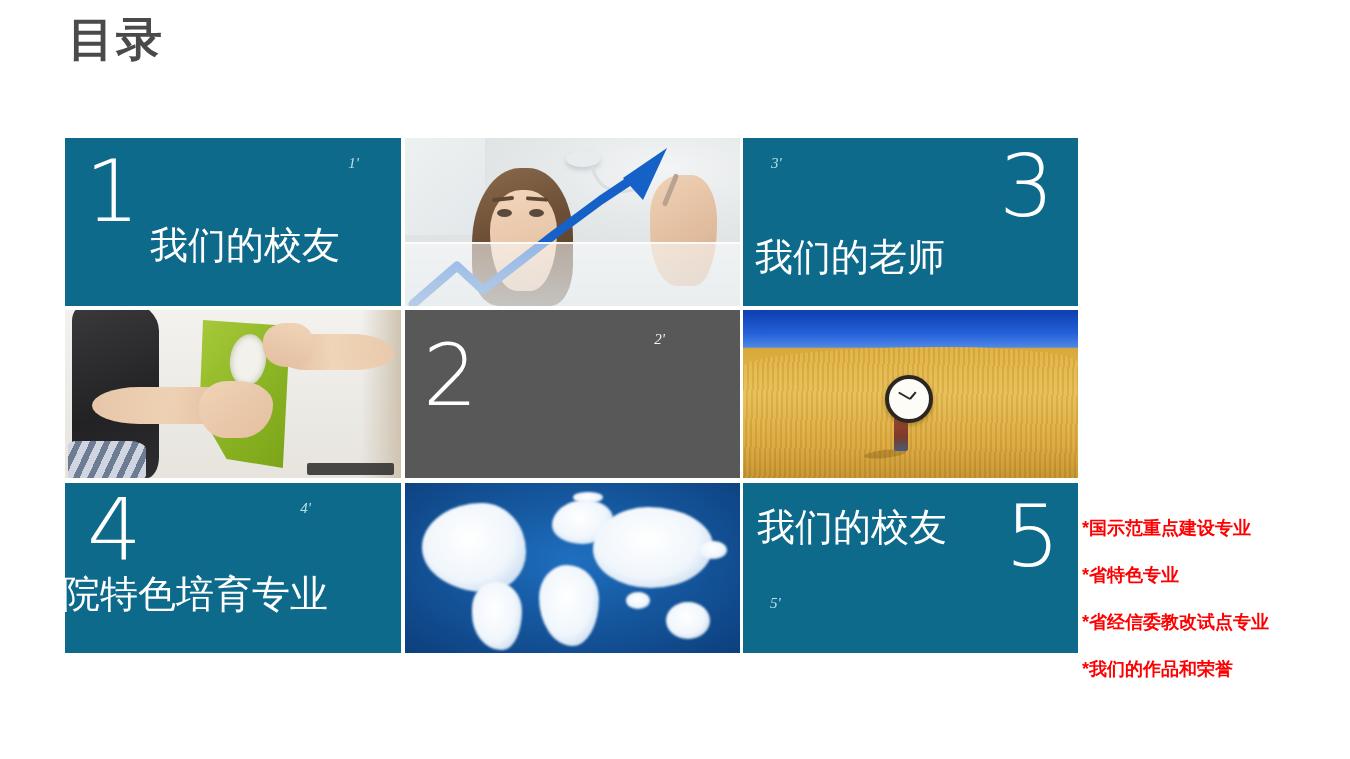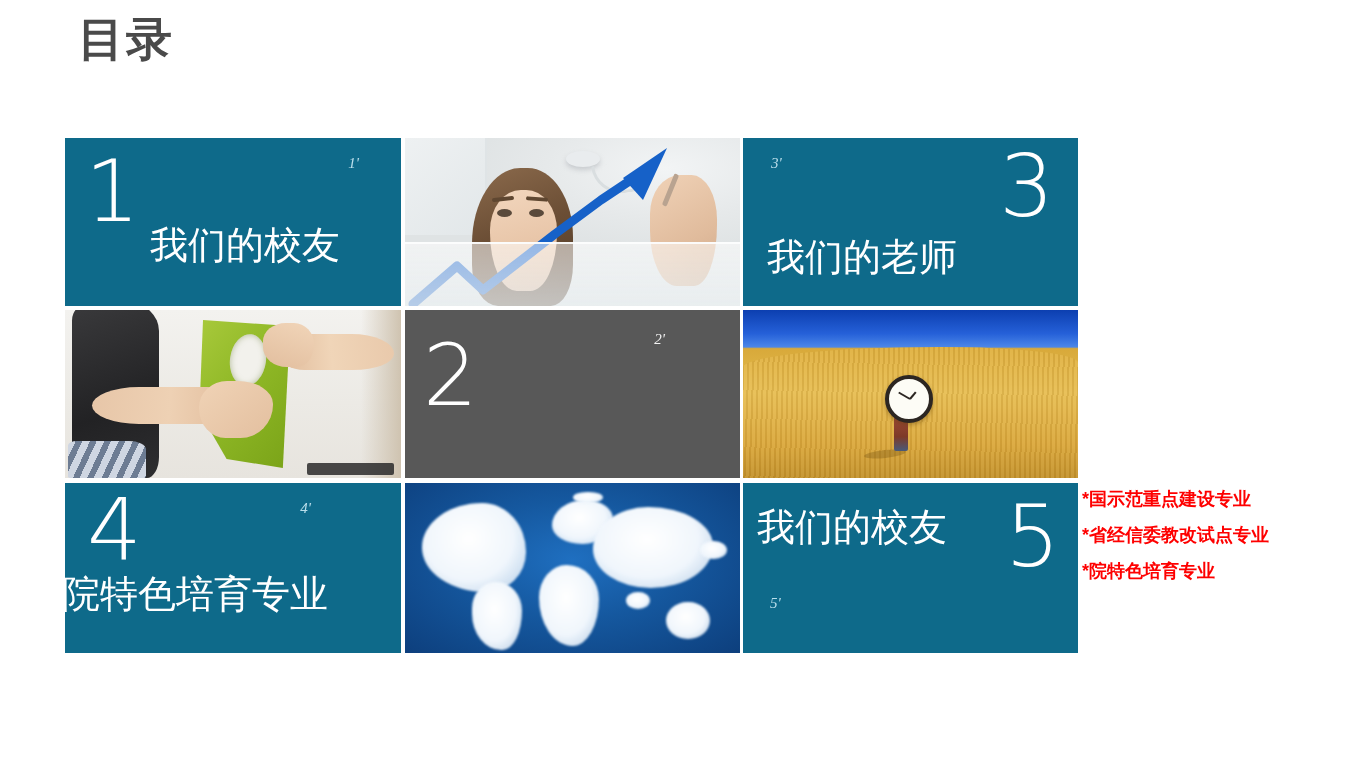--- a/index.html
+++ b/index.html
@@ -20,21 +20,20 @@
   .slide-title {
     position: absolute;
     left: 68px;
     top: 14px;
     font-size: 46px;
     font-weight: bold;
     color: #4a4a4a;
     letter-spacing: 2px;
     line-height: 1.1;
     white-space: nowrap;
-    margin-left: 10px;
   }
 
   
   .grid {
     position: absolute;
     left: 65px;
     top: 138px;
     width: 1013px;
     height: 515px;
   }
@@ -82,21 +81,21 @@
     white-space: nowrap;
   }
 
   
   .t1 .big-num    { left: 20px;  top: 10px; }
   .t1 .small-num  { right: 42px; top: 18px; }
   .t1 .tile-label { left: 85px;  top: 88px; }
 
   .t3 .big-num    { right: 24px; top: 5px; }
   .t3 .small-num  { left: 28px;  top: 18px; }
-  .t3 .tile-label { left: 24px;  top: 100px; text-align: right; }
+  .t3 .tile-label { left: 12px;  top: 100px; text-align: right; }
 
   .t2 .big-num    { left: 18px;  top: 22px; }
   .t2 .small-num  { right: 75px; top: 22px; }
   .t2 .tile-label { left: 60px;  top: 100px; }
 
   .t4 .big-num    { left: 22px;  top: 4px; }
   .t4 .small-num  { right: 90px; top: 18px; }
   .t4 .tile-label { left: -3px;  top: 92px; }
 
   .t5 .big-num    { right: 18px; top: 10px; }
@@ -280,20 +279,21 @@
     top: 490px;
     width: 262px;
   }
   .note-item {
     color: #fe0000;
     font-size: 18px;
     font-weight: bold;
     line-height: 1;
     margin-bottom: 18px;
     white-space: nowrap;
+    margin-top: 29px;
   }
 </style>
 </head>
 <body>
 
 <div class="slide-title">目录</div>
 
 <div class="grid">
 
   <div class="tile tile-teal col1 row1 t1">
@@ -384,15 +384,16 @@
   <div class="tile tile-teal col3 row3 t5">
     <span class="big-num">5</span>
     <span class="small-num">5'</span>
     <span class="tile-label">我们的校友</span>
   </div>
 
 </div>
 
 <div class="notes">
   <div class="note-item">*国示范重点建设专业</div>
+  <div class="note-item">*省特色专业</div>
   <div class="note-item">*省经信委教改试点专业</div>
-  <div class="note-item">*院特色培育专业</div>
+  <div class="note-item">*我们的作品和荣誉</div>
 </div>
 
 </body></html>

